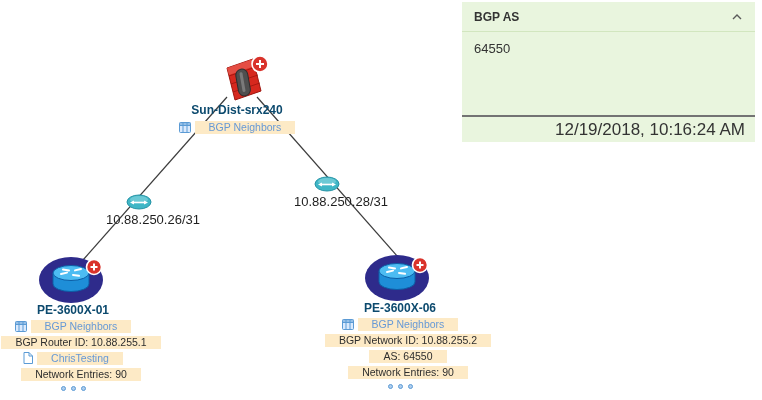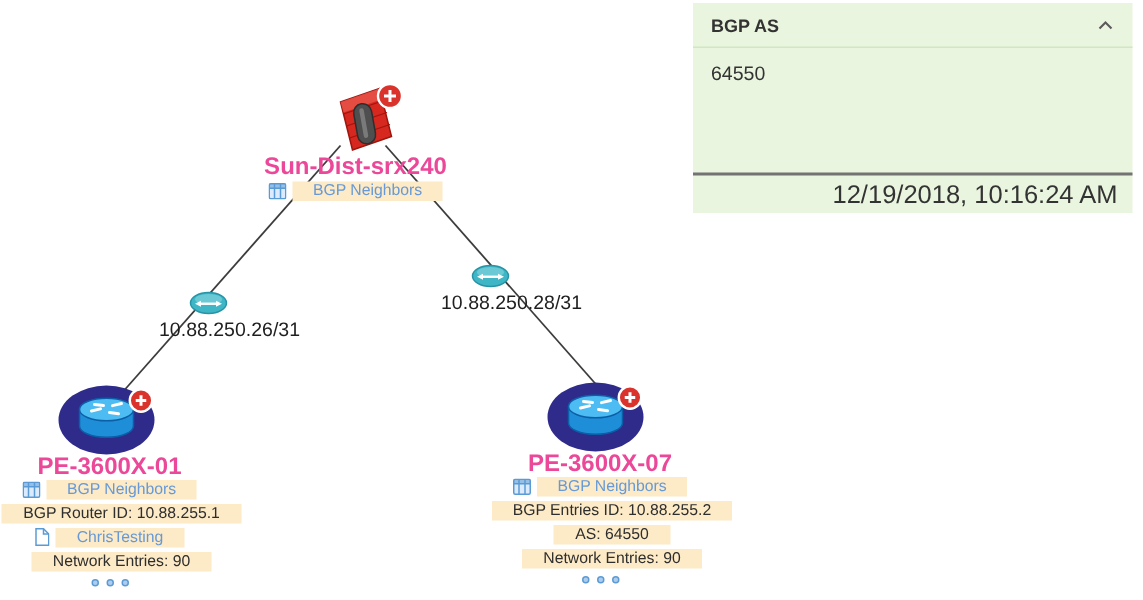--- a/index.html
+++ b/index.html
@@ -1,21 +1,21 @@
 <!DOCTYPE html>
 <html><head>
 <meta charset="utf-8">
 <style>
   * { margin: 0; padding: 0; box-sizing: border-box; }
   html, body { width: 762px; height: 400px; background: #ffffff; overflow: hidden;
     font-family: "Liberation Sans", sans-serif; }
   .canvas { position: absolute; left: 0; top: 0; width: 762px; height: 400px; }
   .abs { position: absolute; }
   svg.links-layer { position: absolute; left: 0; top: 0; width: 762px; height: 400px; z-index: 1; }
-  .node-label { font-weight: bold; font-size: 16px; color: #ec4899; text-align: center; z-index: 3; }
+  .node-label { font-weight: bold; font-size: 12px; color: #0c4a6e; text-align: center; z-index: 3; }
   .anno-row { display: flex; align-items: center; justify-content: center; gap: 4px;
     height: 14px; z-index: 3; }
   .hl { background: #fdeac6; padding: 0 14px; font-size: 10.5px; line-height: 13px; white-space: nowrap; }
   .hl.blue { color: #6699d6; }
   .hl.dark { color: #2e2e2e; margin-left: 16px; }
   .link-label { font-size: 13px; color: #1f1f1f; text-align: right; z-index: 3; white-space: nowrap; }
   .rows-col { display: flex; flex-direction: column; gap: 2px; align-items: center; z-index: 3; }
   .dots { display: flex; gap: 5px; justify-content: center; margin-top: 3px; cursor: pointer; }
   .dot { width: 5px; height: 5px; border-radius: 50%; background: #aecdee; border: 1px solid #5b9bd5; }
   .node { z-index: 2; cursor: pointer; }
@@ -153,34 +153,34 @@
         <line x1="25" y1="15.6" x2="31" y2="16.4"></line>
         <line x1="35" y1="21" x2="41" y2="21.8"></line>
       </g>
       <g>
         <circle cx="56" cy="13" r="7.5" fill="#d9332b" stroke="#ffffff" stroke-width="1.6"></circle>
         <line x1="56" y1="9.5" x2="56" y2="16.5" stroke="#ffffff" stroke-width="2"></line>
         <line x1="52.5" y1="13" x2="59.5" y2="13" stroke="#ffffff" stroke-width="2"></line>
       </g>
     </svg>
   </div>
-  <div class="abs node-label" style="left:335px; top:301px; width:130px;">PE-3600X-07</div>
+  <div class="abs node-label" style="left:335px; top:301px; width:130px;">PE-3600X-06</div>
   <div class="abs rows-col" style="left:335px; top:317px; width:130px;">
     <div class="anno-row">
       <svg width="12" height="11" viewBox="0 0 12 11">
         <rect x="0.5" y="0.5" width="11" height="10" rx="1" fill="#dbeafd" stroke="#5b9bd5"></rect>
         <rect x="0.5" y="0.5" width="11" height="3" fill="#5b9bd5" opacity="0.55"></rect>
         <line x1="0.5" y1="3.5" x2="11.5" y2="3.5" stroke="#5b9bd5"></line>
         <line x1="4" y1="0.5" x2="4" y2="10.5" stroke="#5b9bd5"></line>
         <line x1="8" y1="0.5" x2="8" y2="10.5" stroke="#5b9bd5"></line>
       </svg>
       <span class="hl blue">BGP Neighbors</span>
     </div>
     <div class="anno-row">
-      <span class="hl dark">BGP Entries ID: 10.88.255.2</span>
+      <span class="hl dark">BGP Network ID: 10.88.255.2</span>
     </div>
     <div class="anno-row">
       <span class="hl dark">AS: 64550</span>
     </div>
     <div class="anno-row">
       <span class="hl dark">Network Entries: 90</span>
     </div>
     <div class="dots">
       <span class="dot"></span>
         <span class="dot"></span>

